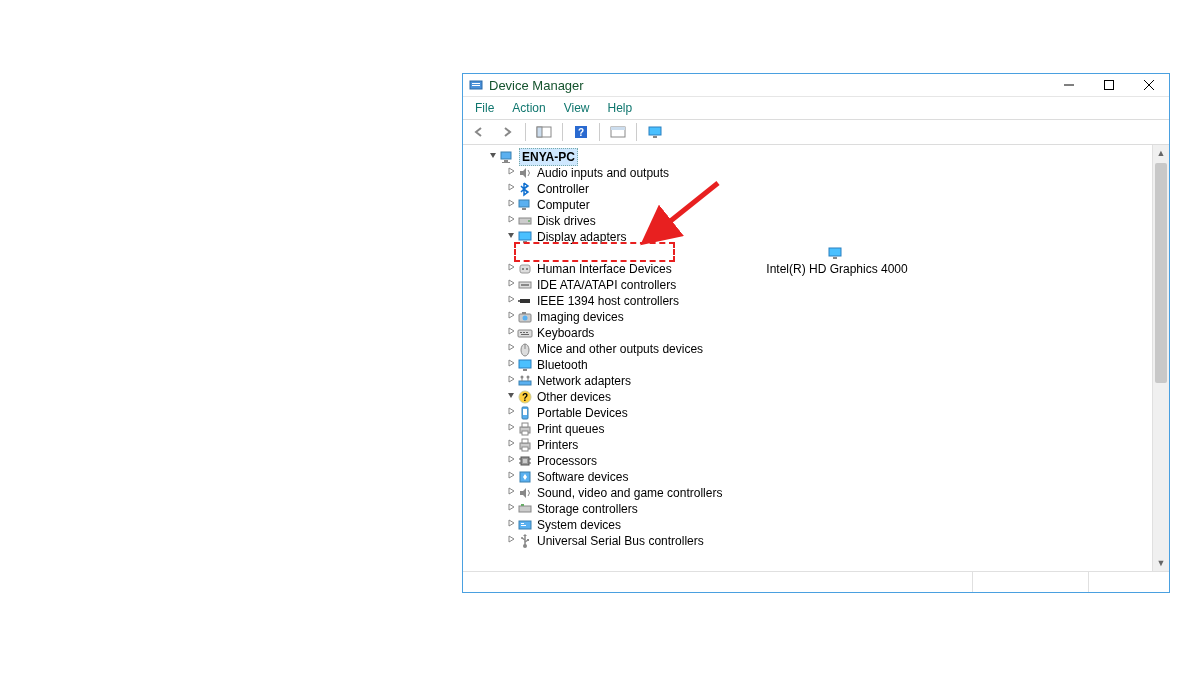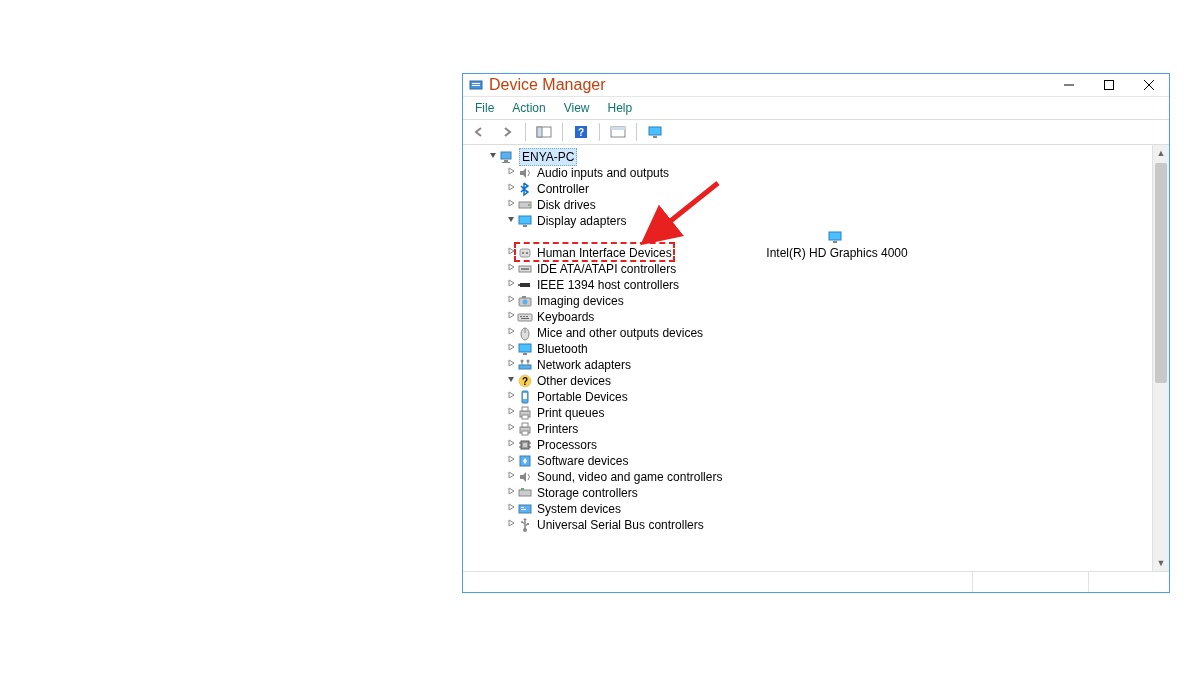--- a/index.html
+++ b/index.html
@@ -32,22 +32,22 @@
     border-bottom: 1px solid #e6e6e6;
   }
   .titlebar .title-icon {
     width: 14px; height: 14px;
     margin-right: 6px;
     display: inline-flex;
     align-items: center; justify-content: center;
   }
   .titlebar .title-text {
     flex: 1;
-    font-size: 16px;
-    color: #c2410c;
+    font-size: 13px;
+    color: #14532d;
   }
   .winbtns { display: flex; }
   .winbtn {
     width: 40px; height: 22px;
     display: flex; align-items: center; justify-content: center;
     font-family: "Segoe UI", sans-serif;
     font-size: 12px;
     color: #222;
   }
   .winbtn svg { display: block; }
@@ -105,21 +105,21 @@
     color: #666;
     font-size: 10px;
     user-select: none;
   }
   .row .icon {
     width: 16px; height: 16px;
     margin-right: 4px;
     display: inline-flex; align-items:center; justify-content:center;
   }
   .row .label { }
-  .row.root .label { background: #cfe8ff; padding: 0 2px; border: 1px dotted #7aa; }
+  .row.root .label { background: #cfe8ff; padding: 0 2px; border: 1px dotted #7aa; font-weight: bold; }
   .ind1 { padding-left: 18px; }
   .ind2 { padding-left: 36px; }
   .ind3 { padding-left: 52px; flex-direction: column; }
   
   .highlight-box {
     position: absolute;
     border: 2px dashed #e82020;
     pointer-events: none;
   }
   .arrow {
@@ -277,20 +277,32 @@
             </svg>
           </span>
           <span class="label">Controller</span>
         </div>
         <div class="row ind2">
           <span class="chev"><svg width="10" height="10">
               <path d="M3 2 L8 5 L3 8 Z" fill="none" stroke="#888"></path>
             </svg></span>
           <span class="icon">
             <svg width="16" height="16">
+              <rect x="2" y="3" width="10" height="7" fill="#5ab0f0" stroke="#3a80b0"></rect>
+              <rect x="5" y="11" width="4" height="2" fill="#888"></rect>
+            </svg>
+          </span>
+          <span class="label">Computer</span>
+        </div>
+        <div class="row ind2">
+          <span class="chev"><svg width="10" height="10">
+              <path d="M3 2 L8 5 L3 8 Z" fill="none" stroke="#888"></path>
+            </svg></span>
+          <span class="icon">
+            <svg width="16" height="16">
               <rect x="2" y="5" width="12" height="6" fill="#ccc" stroke="#888"></rect>
               <circle cx="12" cy="8" r="1" fill="#6a6"></circle>
             </svg>
           </span>
           <span class="label">Disk drives</span>
         </div>
         <div class="row ind2">
           <span class="chev"><svg width="10" height="10">
               <path d="M2 3 L8 3 L5 8 Z" fill="#555"></path>
             </svg></span>

